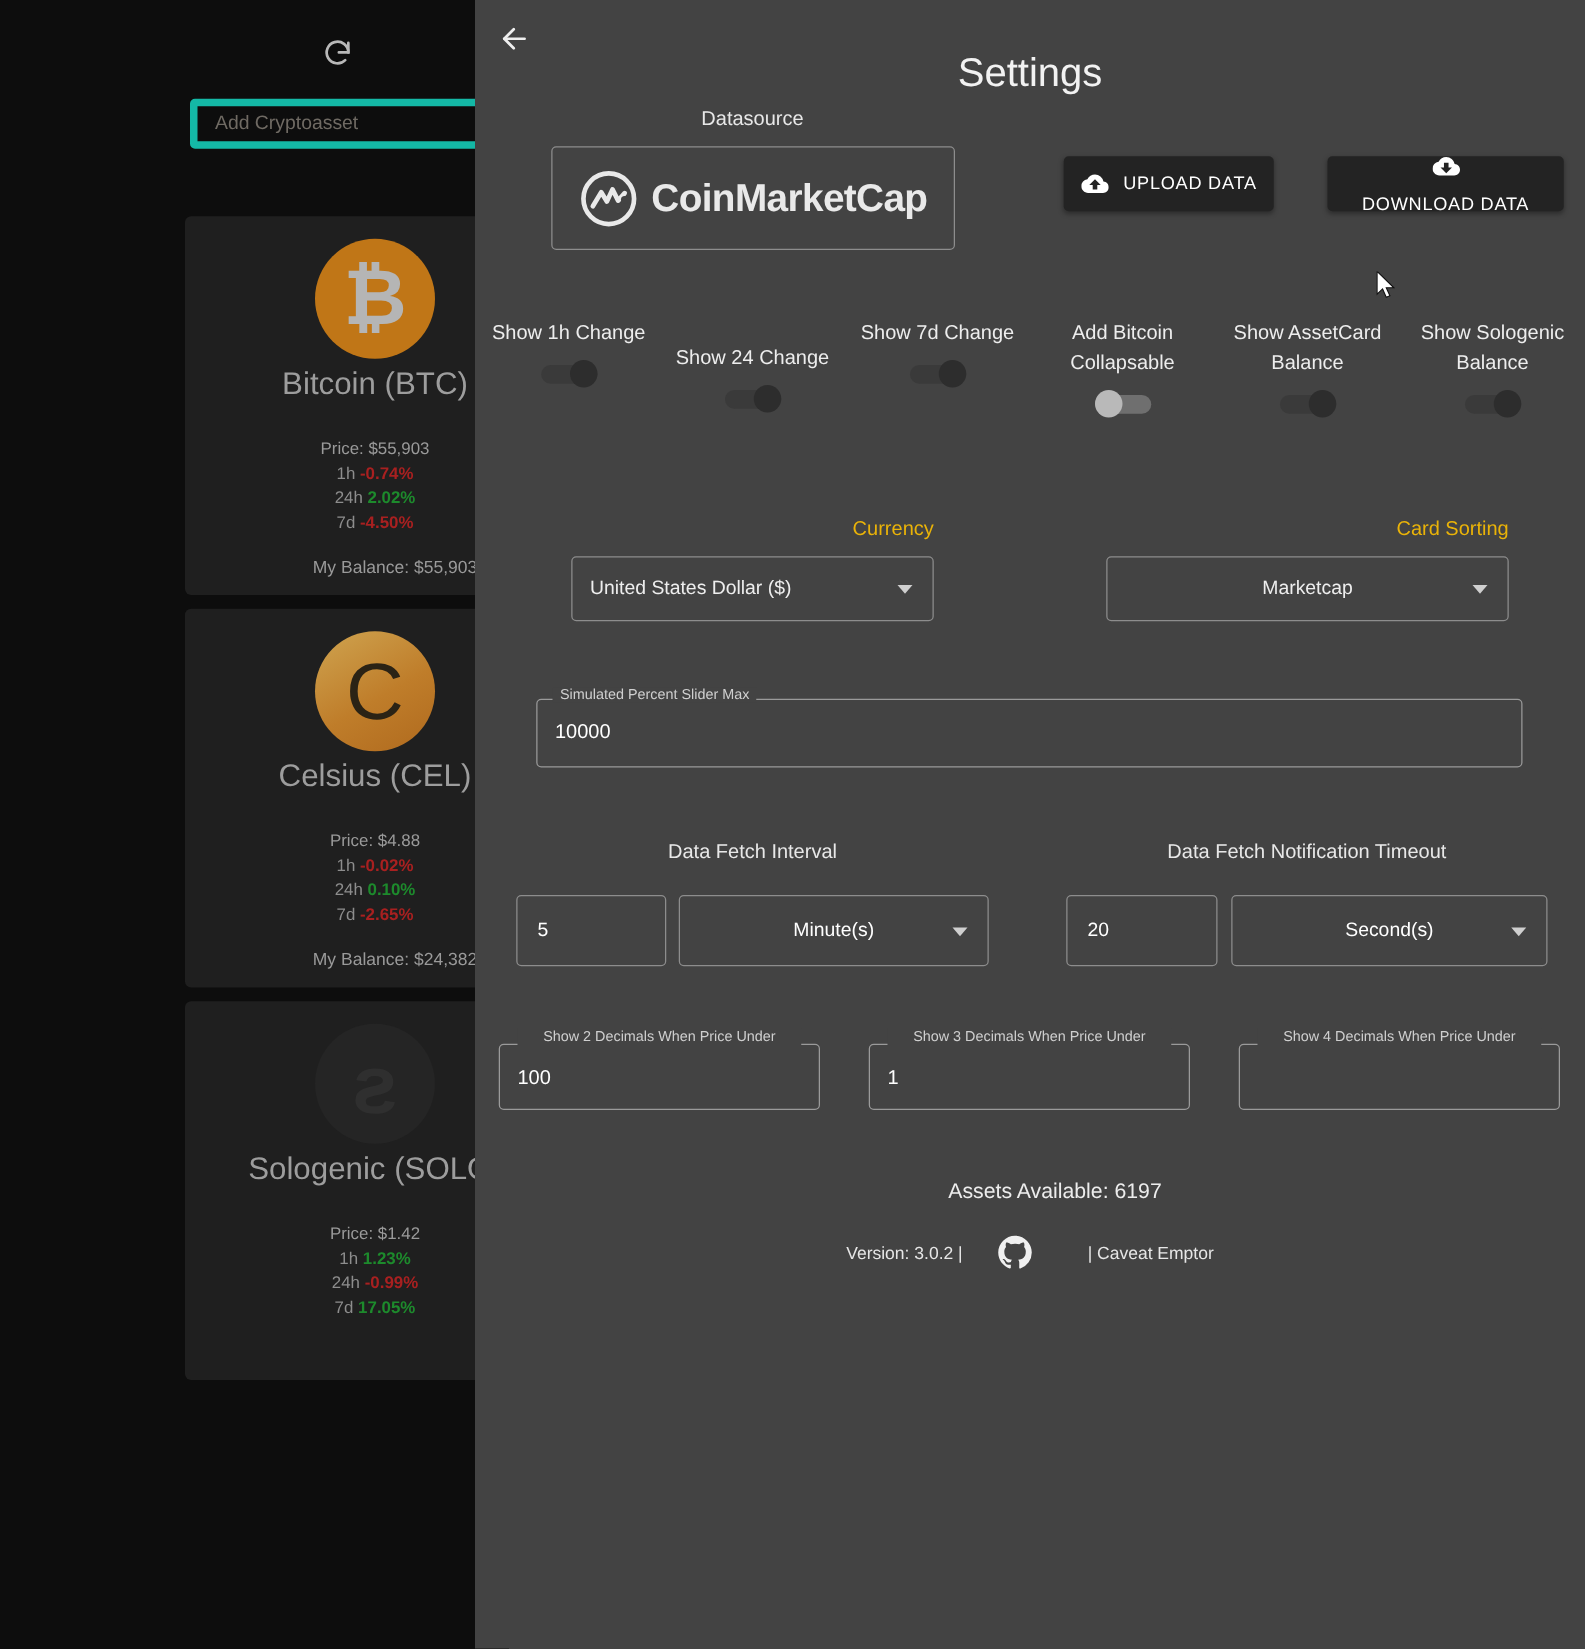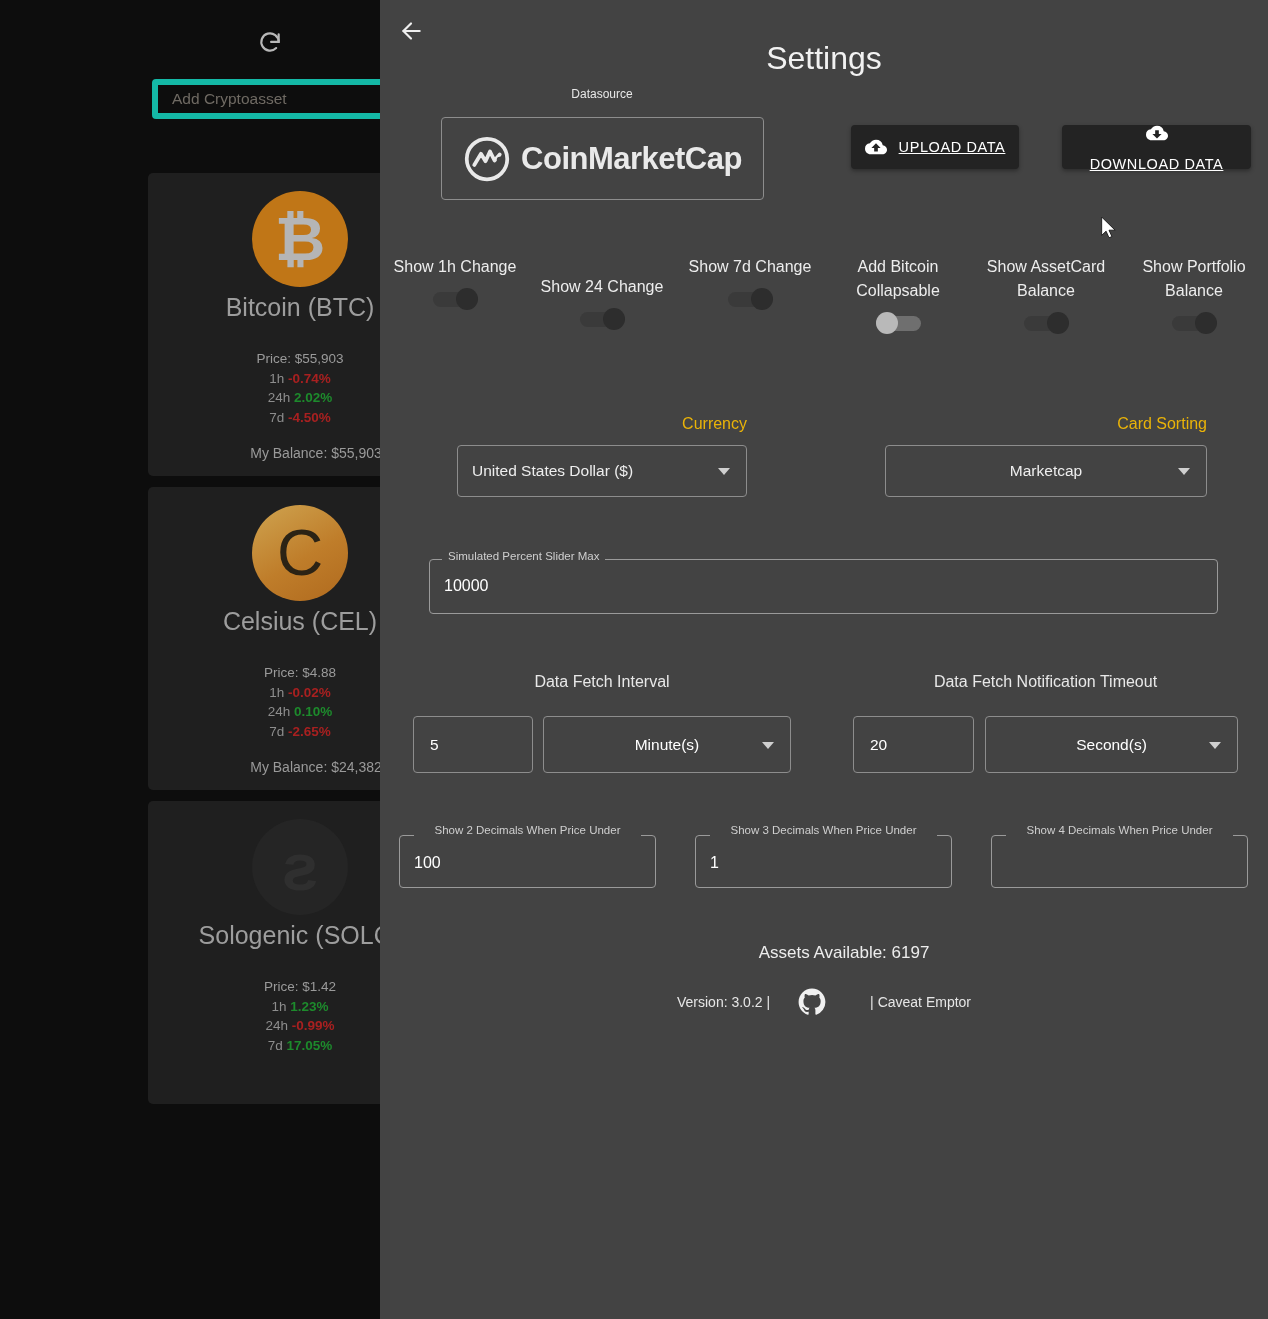--- a/index.html
+++ b/index.html
@@ -70,42 +70,41 @@
     position: absolute; left: 398px; top: 18px;
     width: 26px; height: 26px; color: #efefef; cursor: pointer;
   }
   .settings-title {
     position: absolute; left: 380px; top: 40px; width: 888px;
     text-align: center; font-size: 32px; color: #f2f2f2; font-weight: 400;
   }
 
   .ds-label {
     position: absolute; left: 440px; top: 87px; width: 324px;
-    text-align: center; font-size: 12px; color: #e8e8e8;
+    text-align: center; font-size: 16px; color: #e8e8e8;
   }
   .ds-box {
     position: absolute; left: 441px; top: 117px; width: 323px; height: 83px;
     border: 1px solid #8d8d8d; border-radius: 4px;
     display: flex; align-items: center; justify-content: center; gap: 10px;
     overflow: hidden;
   }
   .cmc-mark { width: 48px; height: 48px; flex: 0 0 48px; }
   .cmc-text {
     font-size: 31px; font-weight: bold; color: #e9e9e9; letter-spacing: -0.5px;
     white-space: nowrap;
   }
 
   .data-btn {
     position: absolute; height: 44px;
     background: #232323; border: none; border-radius: 4px;
     color: #fff; font-size: 14.5px; font-weight: 500; letter-spacing: 0.6px;
     display: flex; align-items: center; justify-content: center; gap: 12px;
     cursor: pointer; font-family: "Liberation Sans", sans-serif;
     box-shadow: 0 2px 4px rgba(0,0,0,.35);
-    text-decoration: underline;
   }
   .btn-upload { left: 851px; top: 125px; width: 168px; }
   .btn-download { left: 1062px; top: 125px; width: 189px; flex-direction: column; }
   .cloud-ico { width: 22px; height: 22px; flex: 0 0 22px; }
 
   
   .toggle-row { position: absolute; left: 380px; top: 255px; width: 888px; }
   .toggle-item {
     position: absolute; width: 150px;
     display: flex; flex-direction: column; align-items: center;
@@ -320,21 +319,21 @@
         </div>
     </div>
     <div class="toggle-item" style="left:591px;top:0px;">
       <div class="tlabel">Show AssetCard Balance</div>
       <div class="sw on">
           <div class="track"></div>
           <div class="knob"></div>
         </div>
     </div>
     <div class="toggle-item" style="left:739px;top:0px;">
-      <div class="tlabel">Show Portfolio Balance</div>
+      <div class="tlabel">Show Sologenic Balance</div>
       <div class="sw on">
           <div class="track"></div>
           <div class="knob"></div>
         </div>
     </div>
   </div>
 
   <div class="sel-label" style="left:457px;top:415px;width:290px;">Currency</div>
   <div class="sel-box" style="left:457px;top:445px;width:290px;padding-left:14px;">
     <span class="val">United States Dollar ($)</span>

